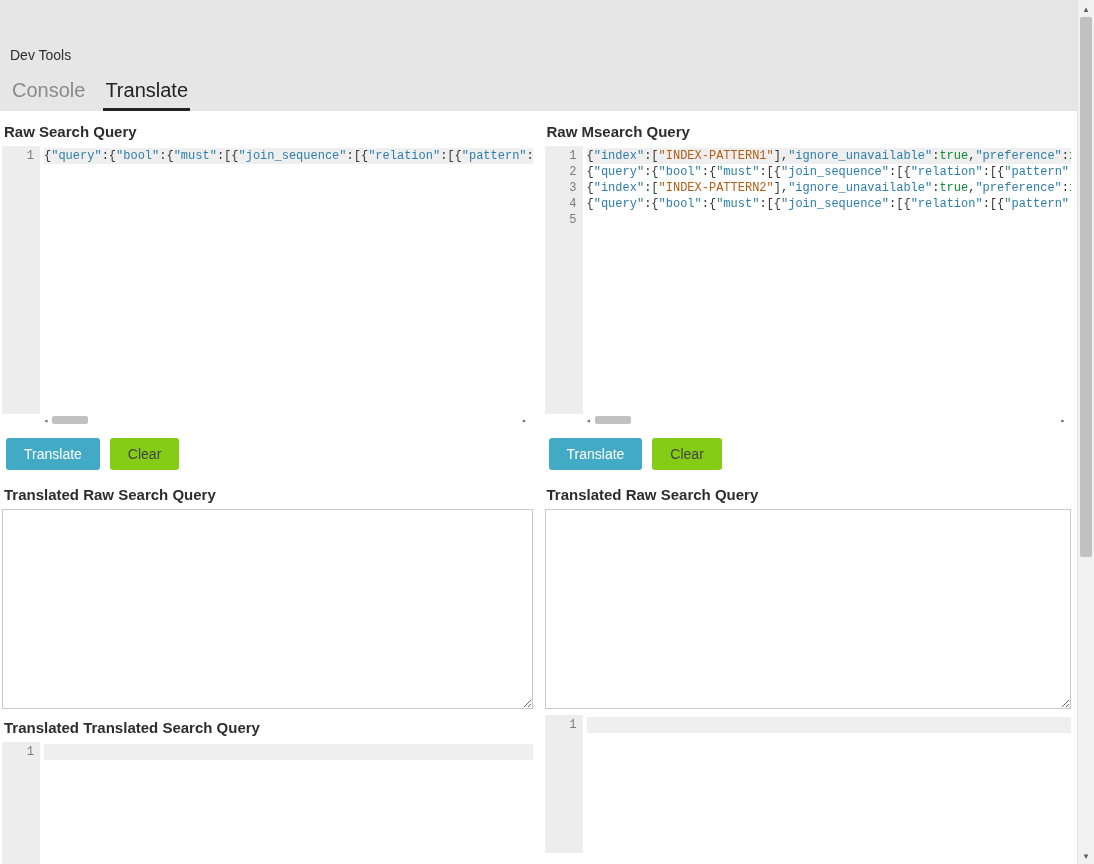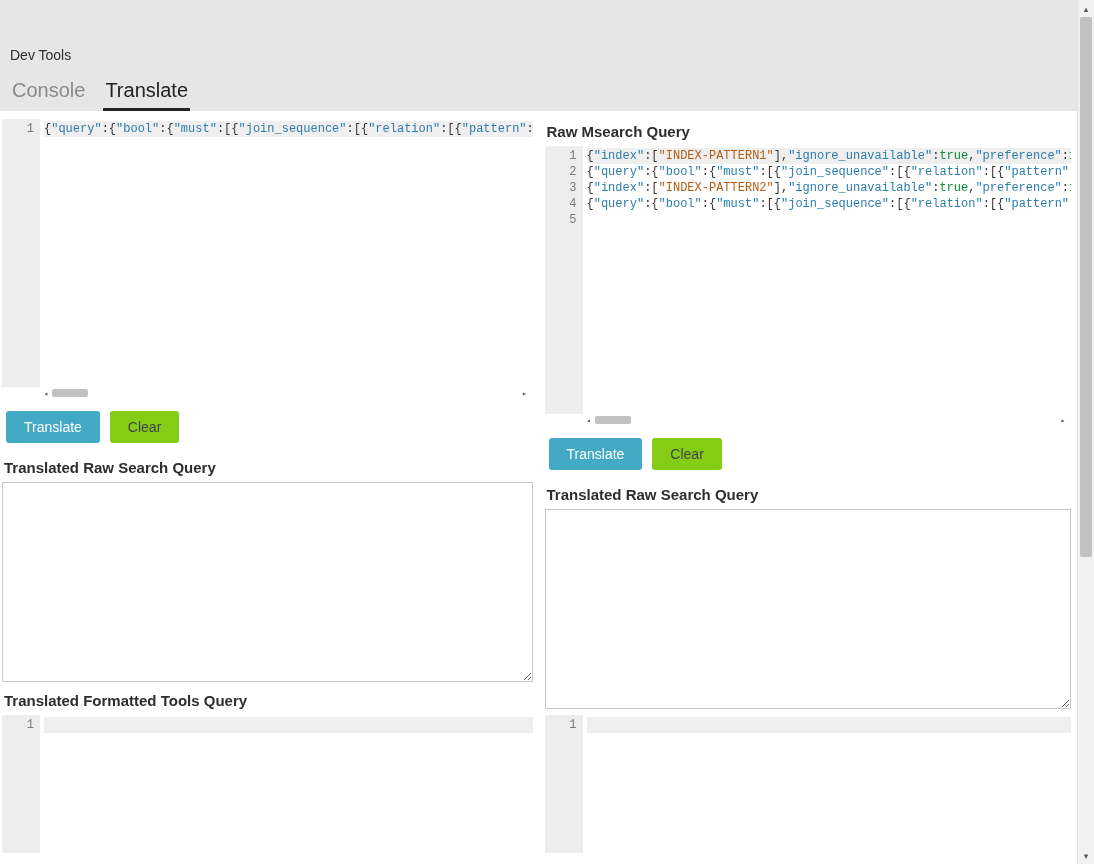--- a/index.html
+++ b/index.html
@@ -227,20 +227,21 @@
       <div class="tabs">
         <div class="tab">Console</div>
         <div class="tab active">Translate</div>
       </div>
     </div>
 
     <div class="panels">
 
       <div class="col">
 
+        <div class="section-title">Raw Search Query</div>
         <div class="editor">
           <div class="gutter">
               <div>1</div>
             </div>
           <div class="code-lines">
               <div class="line"><span class="punc">{</span><span class="key">"query"</span><span class="punc">:</span><span class="punc">{</span><span class="key">"bool"</span><span class="punc">:</span><span class="punc">{</span><span class="key">"must"</span><span class="punc">:</span><span class="punc">[</span><span class="punc">{</span><span class="key">"join_sequence"</span><span class="punc">:</span><span class="punc">[</span><span class="punc">{</span><span class="key">"relation"</span><span class="punc">:</span><span class="punc">[</span><span class="punc">{</span><span class="key">"pattern"</span><span class="punc">:</span></div>
             </div>
           <div class="h-scroll">
             <div class="arrow">◂</div>
             <div class="track">
@@ -252,21 +253,21 @@
 
         <div class="btn-row">
           <button class="btn btn-primary">Translate</button>
           <button class="btn btn-secondary">Clear</button>
         </div>
 
         <div class="section-title">Translated Raw Search Query</div>
         <textarea class="textarea-box" value="" style=""></textarea>
 
         <div class="spacer-sm"></div>
-        <div class="section-title">Translated Formatted Tools Query</div>
+        <div class="section-title">Translated Translated Search Query</div>
         <div class="editor short">
           <div class="gutter">
               <div>1</div>
             </div>
           <div class="code-lines">
               <div class="line"></div>
             </div>
         </div>
       </div>
 

